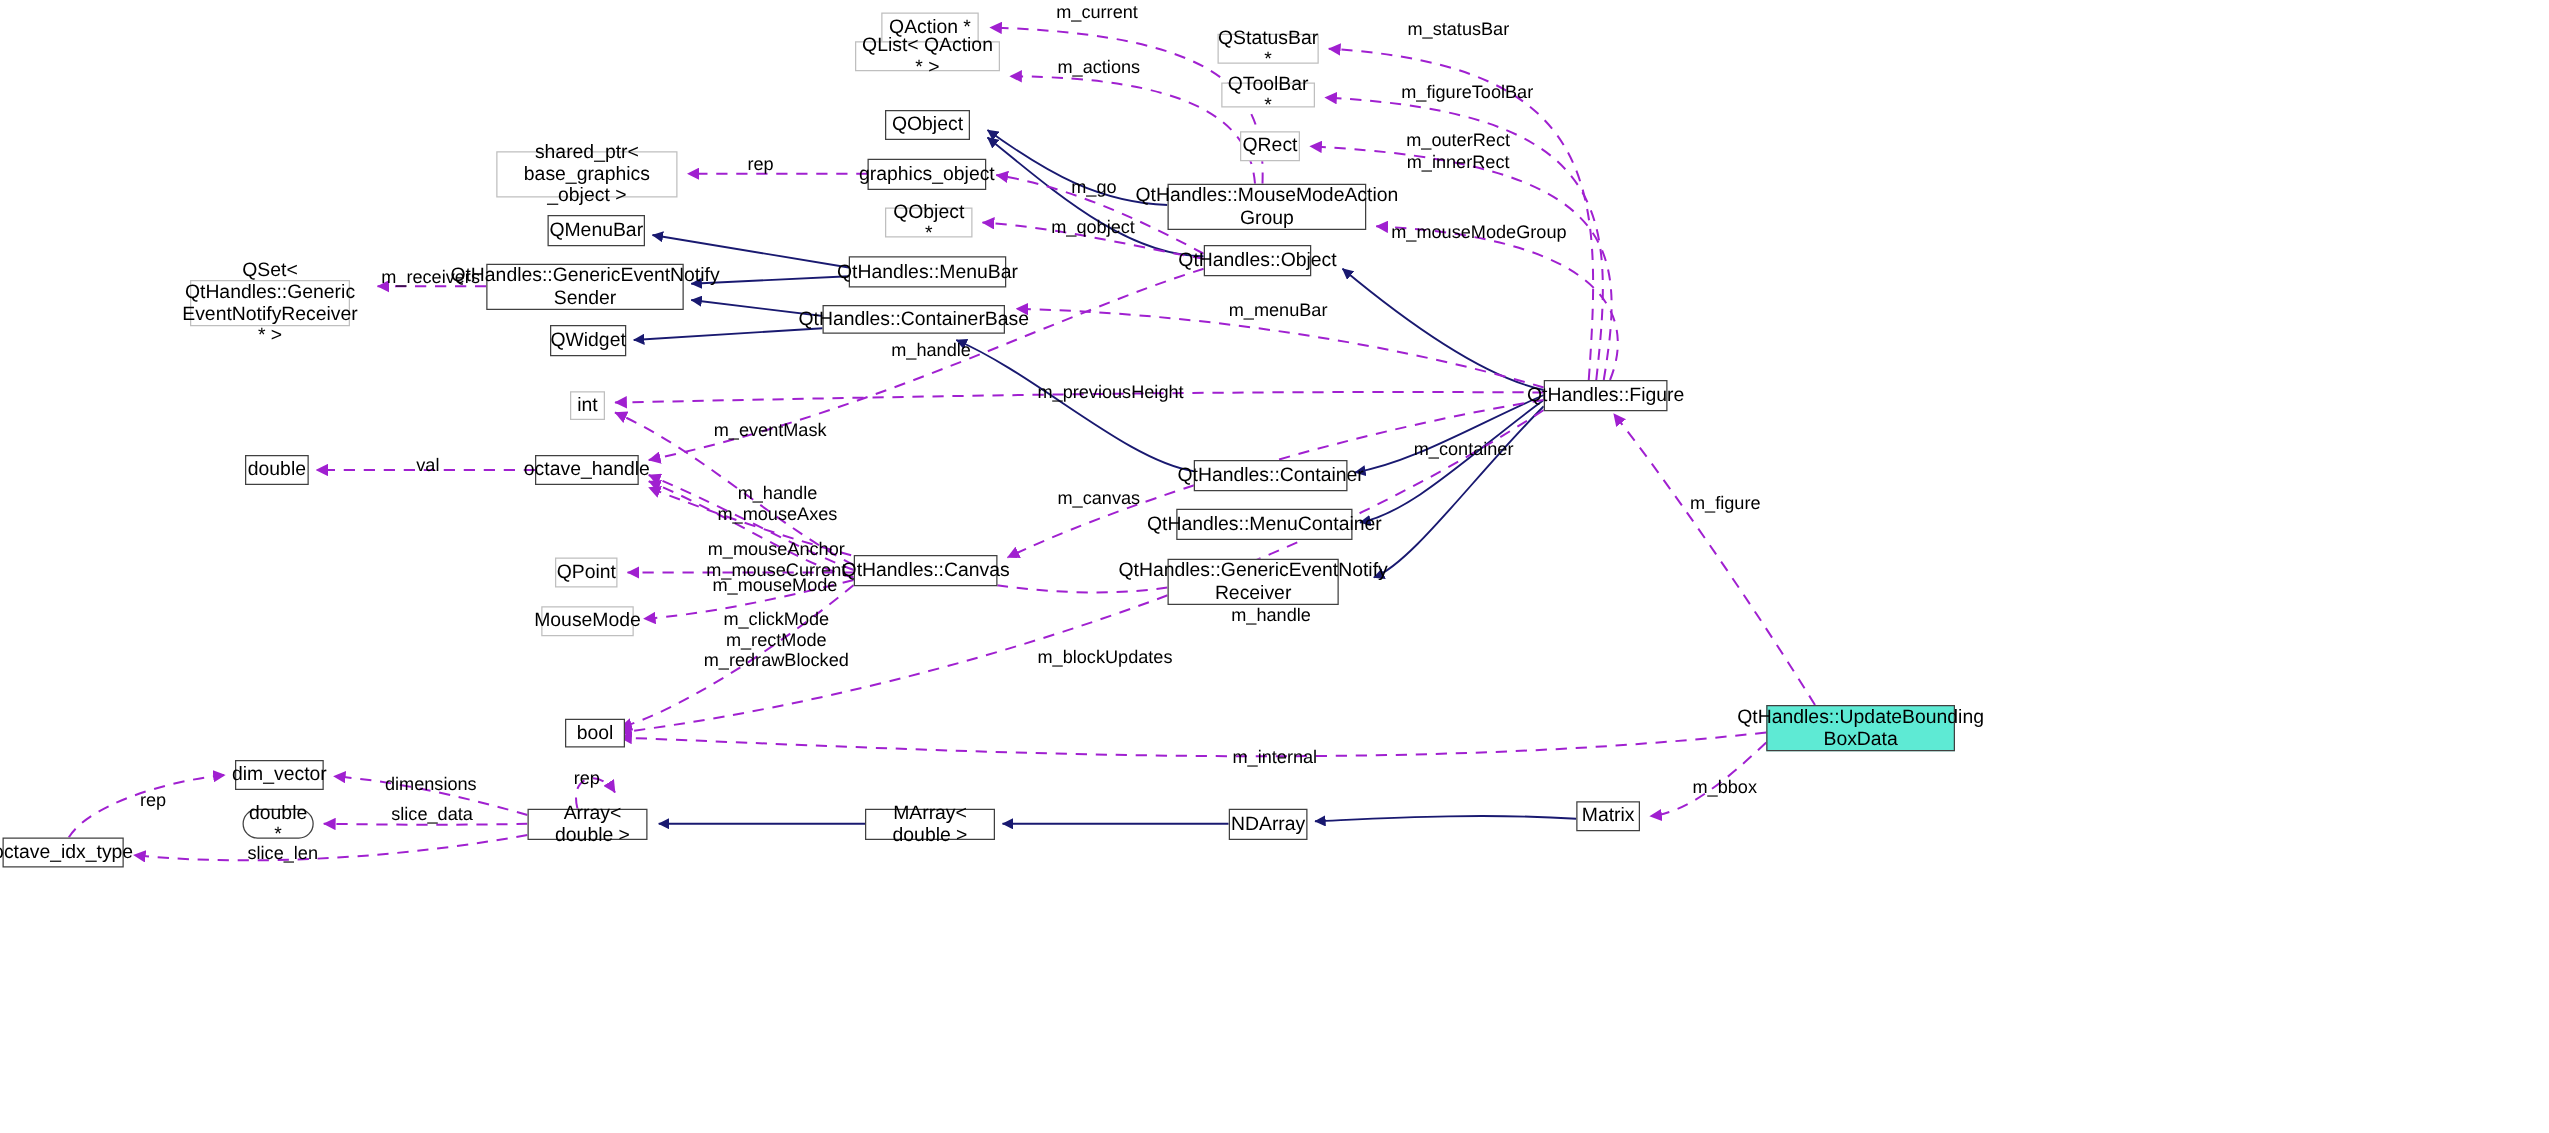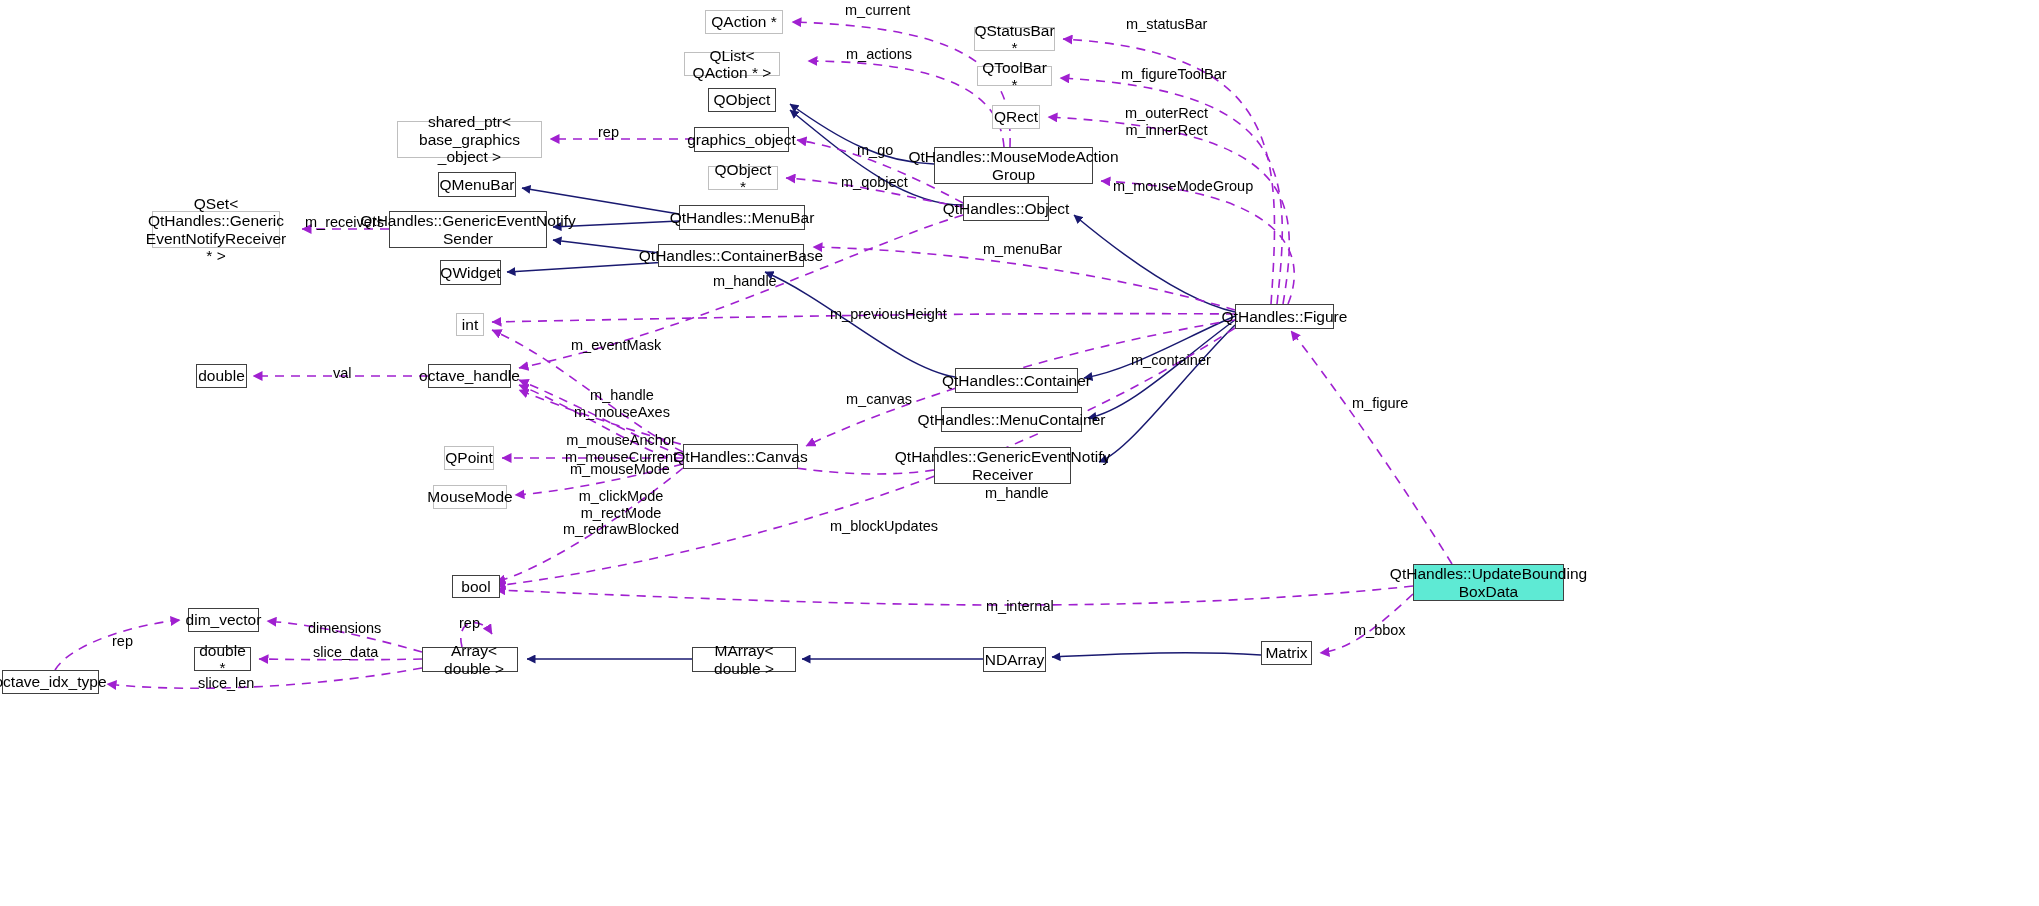--- a/index.html
+++ b/index.html
@@ -141,28 +141,28 @@
 
       <path d="M462,647 C455,620 480,615 492,634"></path>
 
       <path d="M55,670 C70,645 130,625 180,620"></path>
 
       <path d="M422,668 C300,690 180,692 107,684"></path>
     </g>
   </svg>
 
   <div class="node n-plain" style="left:705px;top:10px;width:78px;height:24px;">QAction *</div>
-  <div class="node n-plain" style="left:684px;top:52px;width:96px;height:24px;">QList&lt; QAction * &gt;</div>
+  <div class="node n-plain" style="left:684px;top:33px;width:116px;height:24px;">QList&lt; QAction * &gt;</div>
   <div class="node n-bold" style="left:708px;top:88px;width:68px;height:24px;">QObject</div>
   <div class="node n-plain" style="left:397px;top:121px;width:145px;height:37px;">shared_ptr&lt; base_graphics
 _object &gt;</div>
   <div class="node n-bold" style="left:694px;top:127px;width:95px;height:25px;">graphics_object</div>
   <div class="node n-plain" style="left:708px;top:166px;width:70px;height:24px;">QObject *</div>
   <div class="node n-bold" style="left:438px;top:172px;width:78px;height:25px;">QMenuBar</div>
-  <div class="node n-plain" style="left:152px;top:211px;width:128px;height:37px;">QSet&lt; QtHandles::Generic
+  <div class="node n-plain" style="left:152px;top:224px;width:128px;height:37px;">QSet&lt; QtHandles::Generic
 EventNotifyReceiver * &gt;</div>
   <div class="node n-bold" style="left:389px;top:211px;width:158px;height:37px;">QtHandles::GenericEventNotify
 Sender</div>
   <div class="node n-bold" style="left:679px;top:205px;width:126px;height:25px;">QtHandles::MenuBar</div>
   <div class="node n-bold" style="left:440px;top:260px;width:61px;height:25px;">QWidget</div>
   <div class="node n-bold" style="left:658px;top:244px;width:146px;height:23px;">QtHandles::ContainerBase</div>
   <div class="node n-plain" style="left:974px;top:27px;width:81px;height:24px;">QStatusBar *</div>
   <div class="node n-plain" style="left:977px;top:66px;width:75px;height:20px;">QToolBar *</div>
   <div class="node n-plain" style="left:992px;top:105px;width:48px;height:24px;">QRect</div>
   <div class="node n-bold" style="left:934px;top:147px;width:159px;height:37px;">QtHandles::MouseModeAction
@@ -176,21 +176,21 @@
   <div class="node n-bold" style="left:941px;top:407px;width:141px;height:25px;">QtHandles::MenuContainer</div>
   <div class="node n-plain" style="left:444px;top:446px;width:50px;height:24px;">QPoint</div>
   <div class="node n-bold" style="left:683px;top:444px;width:115px;height:25px;">QtHandles::Canvas</div>
   <div class="node n-bold" style="left:934px;top:447px;width:137px;height:37px;">QtHandles::GenericEventNotify
 Receiver</div>
   <div class="node n-plain" style="left:433px;top:485px;width:74px;height:24px;">MouseMode</div>
   <div class="node n-focus" style="left:1413px;top:564px;width:151px;height:37px;">QtHandles::UpdateBounding
 BoxData</div>
   <div class="node n-bold" style="left:452px;top:575px;width:48px;height:23px;">bool</div>
   <div class="node n-bold" style="left:188px;top:608px;width:71px;height:24px;">dim_vector</div>
-  <div class="node n-bold" style="left:194px;top:647px;width:57px;height:24px;">double *</div>
+  <div class="node n-bold" style="left:194px;top:647px;width:57px;height:24px;border-radius:12px;">double *</div>
   <div class="node n-bold" style="left:422px;top:647px;width:96px;height:25px;padding-left:12px;">Array&lt; double &gt;</div>
   <div class="node n-bold" style="left:692px;top:647px;width:104px;height:25px;">MArray&lt; double &gt;</div>
   <div class="node n-bold" style="left:983px;top:647px;width:63px;height:25px;">NDArray</div>
   <div class="node n-bold" style="left:1261px;top:641px;width:51px;height:24px;">Matrix</div>
   <div class="node n-bold" style="left:2px;top:670px;width:97px;height:24px;">octave_idx_type</div>
 
   <div class="elabel" style="left:845px;top:2px;">m_current</div>
   <div class="elabel" style="left:1126px;top:16px;">m_statusBar</div>
   <div class="elabel" style="left:846px;top:46px;">m_actions</div>
   <div class="elabel" style="left:1121px;top:66px;">m_figureToolBar</div>

